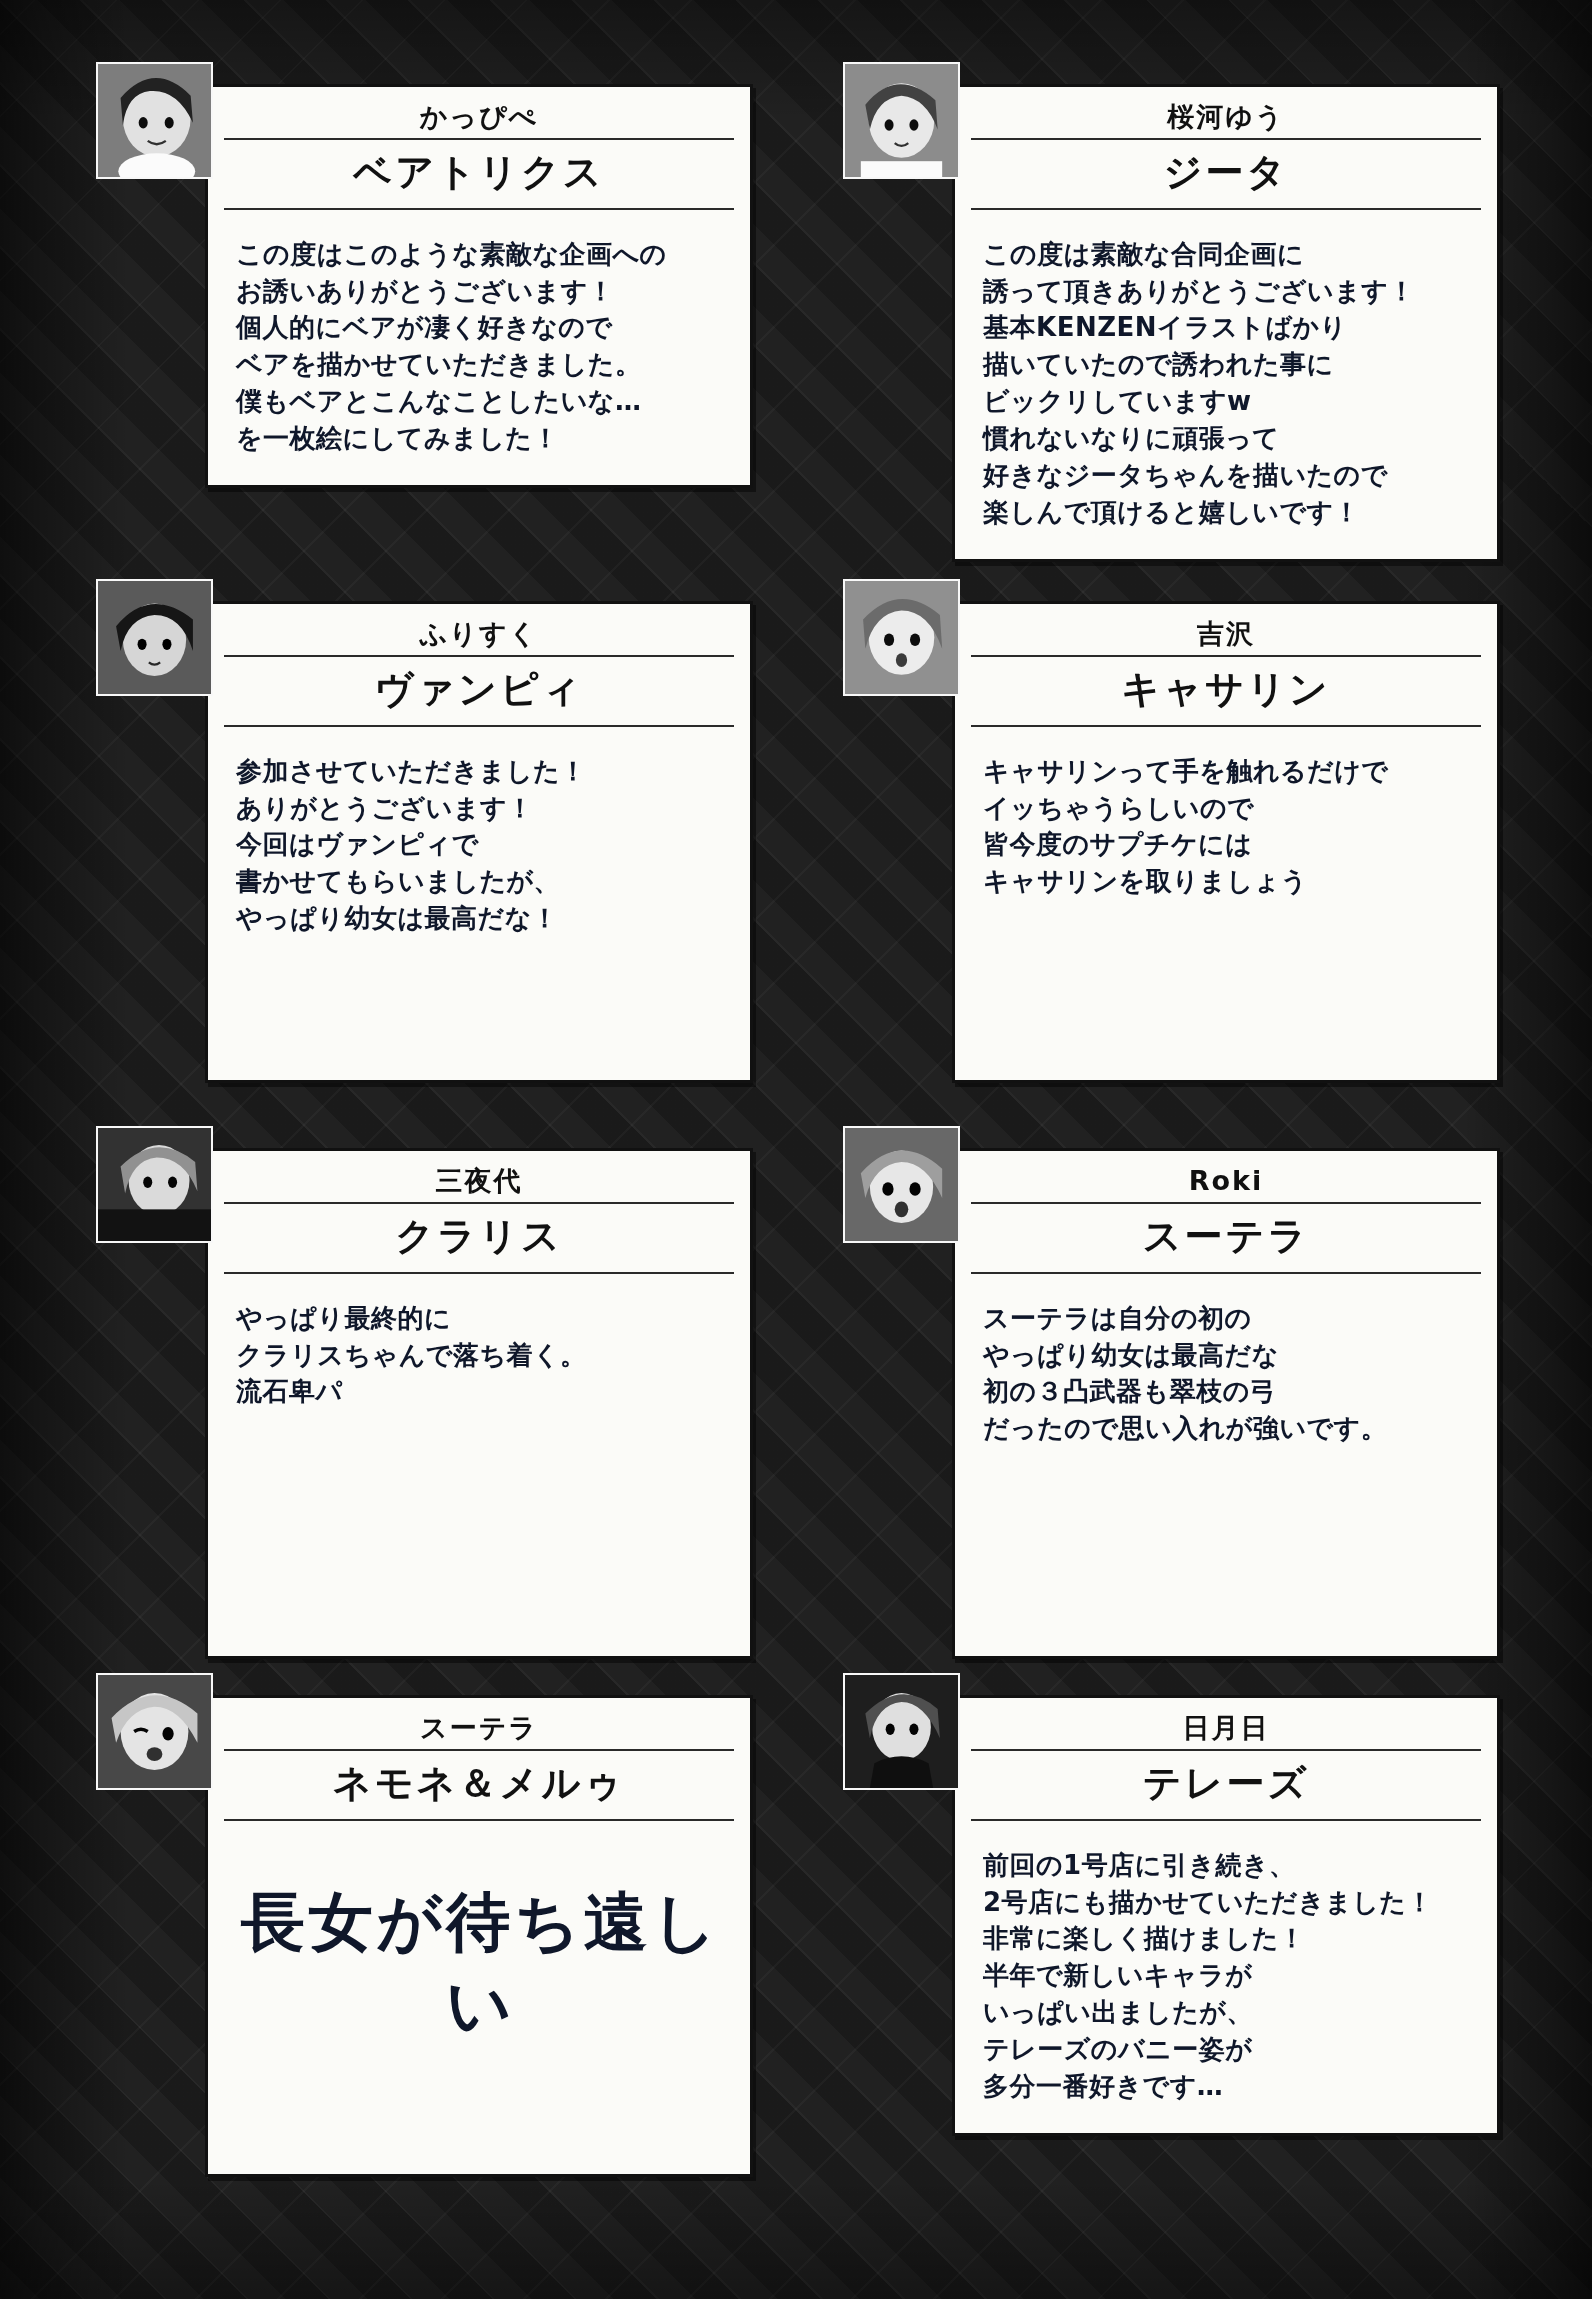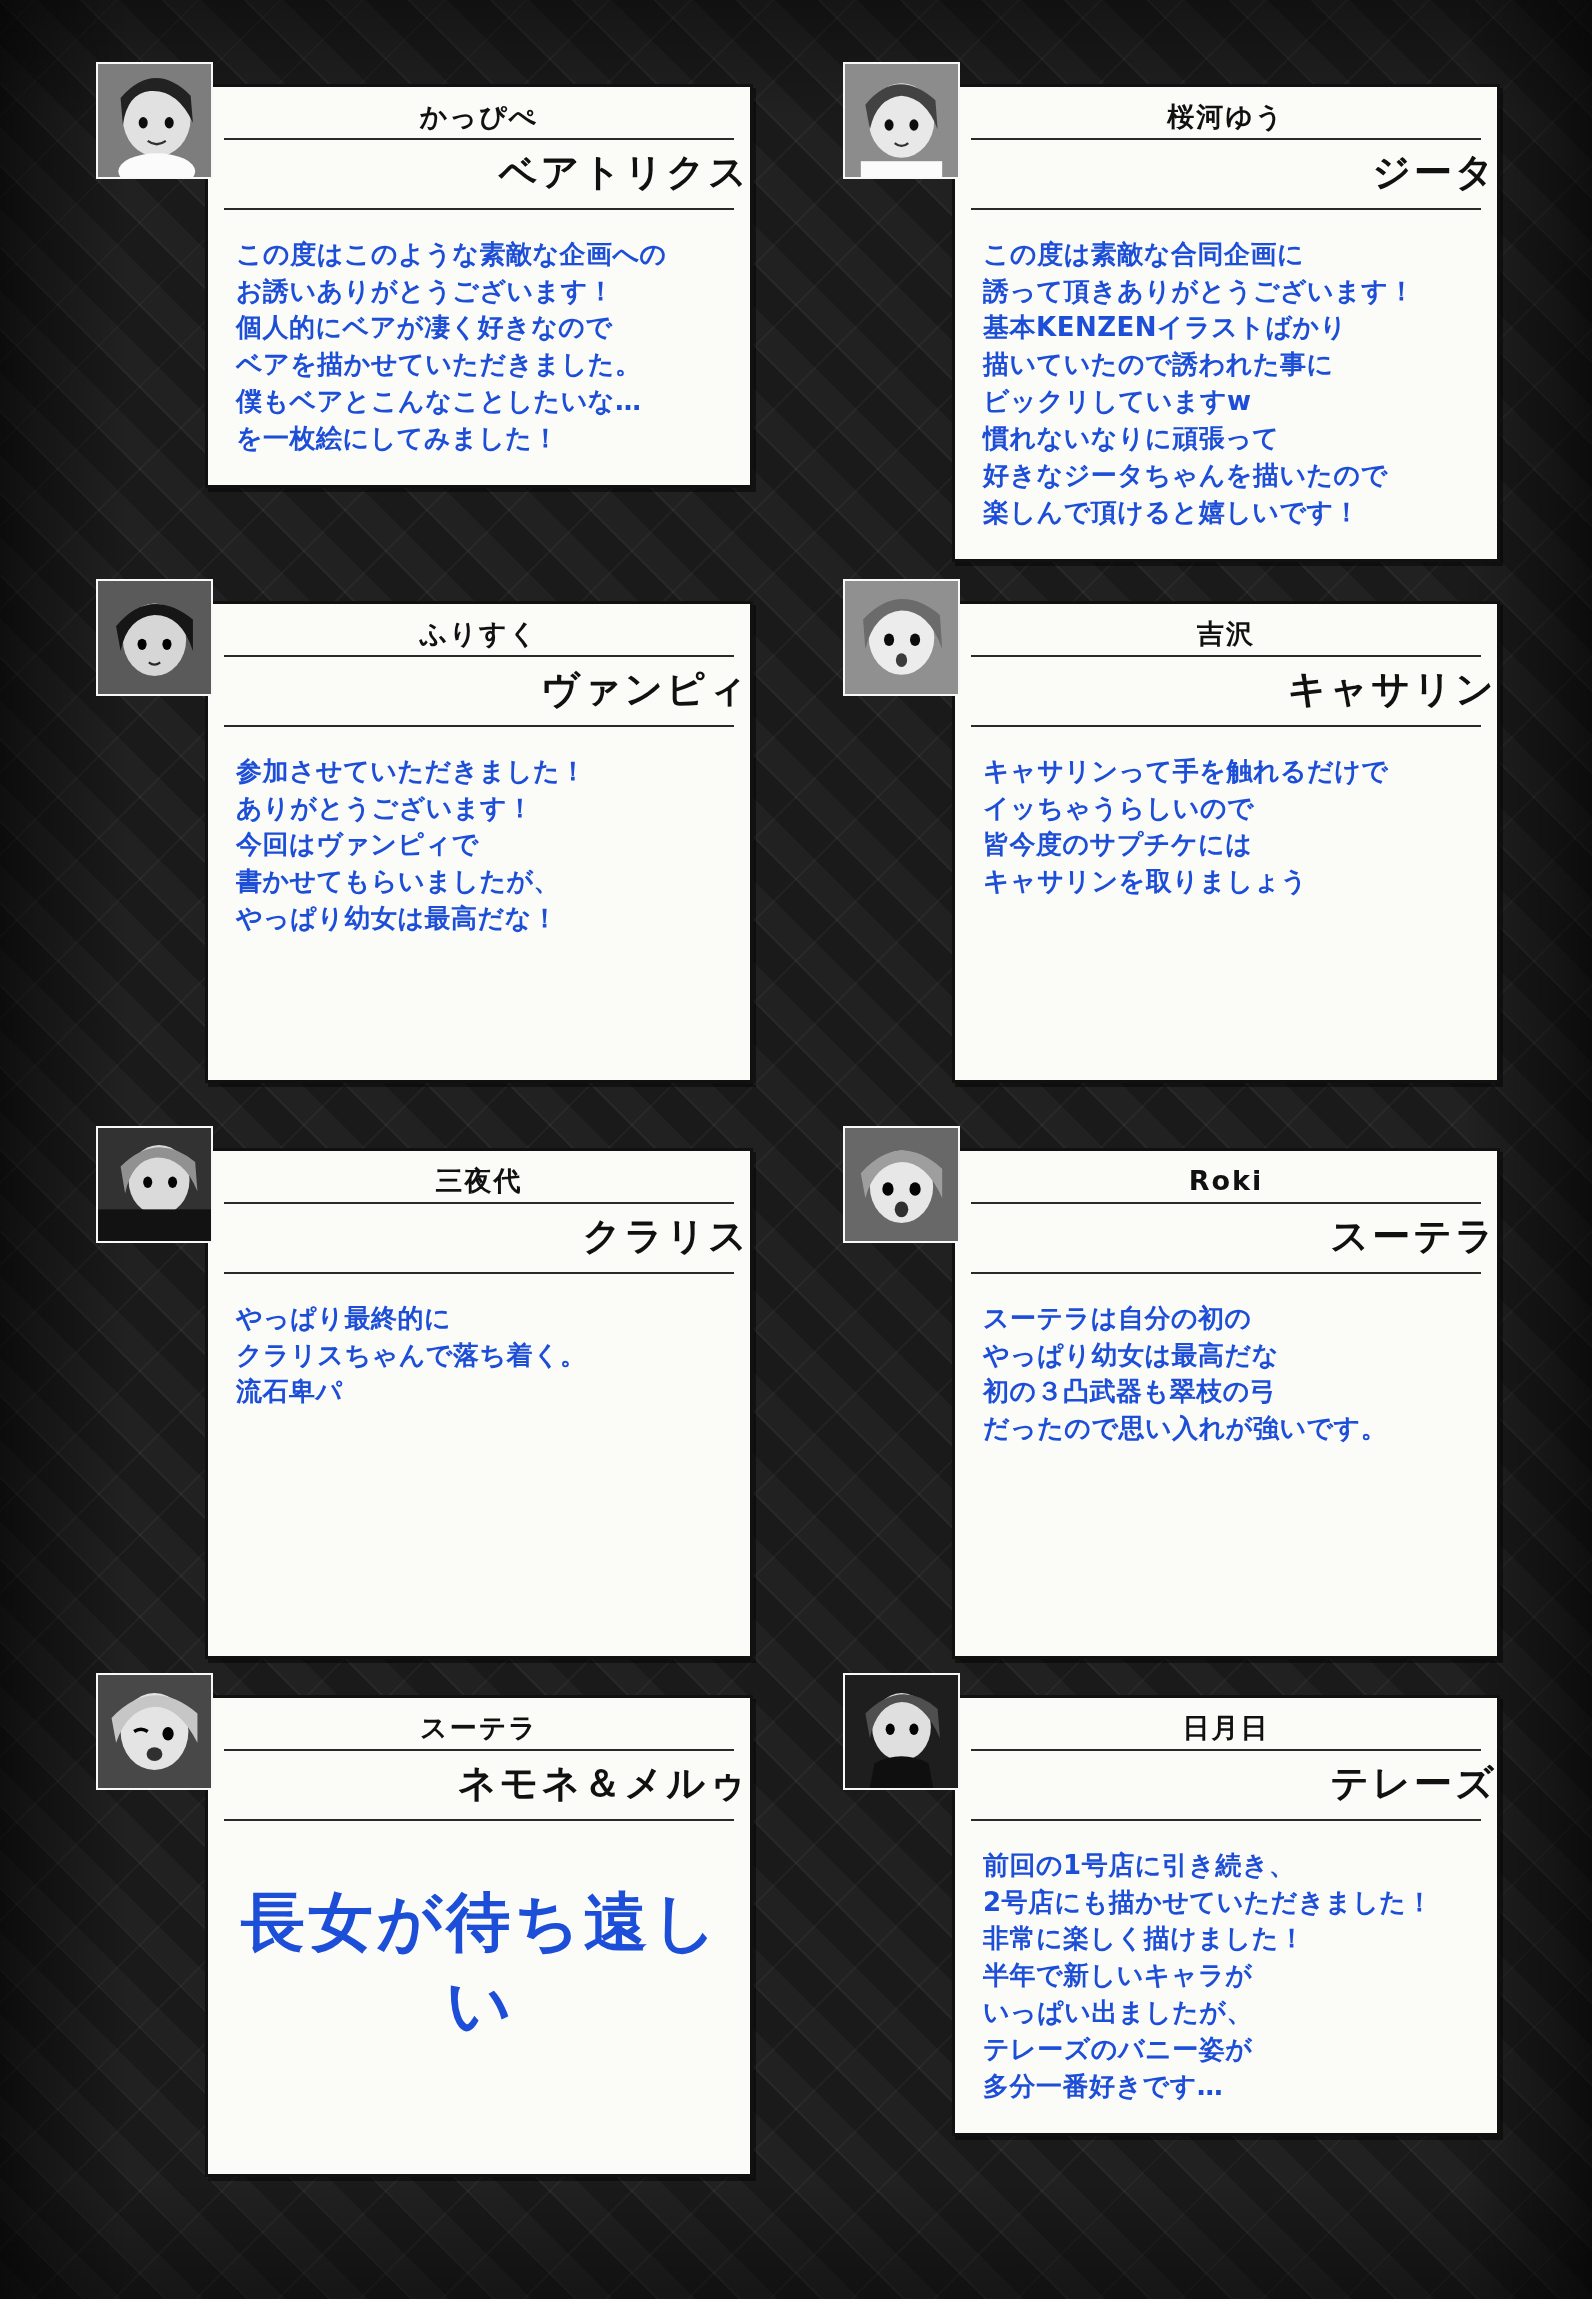--- a/index.html
+++ b/index.html
@@ -114,21 +114,21 @@
     color: #111;
     letter-spacing: 2px;
     line-height: 1.15;
     padding: 4px 0 6px;
   }
   .banner-rule {
     margin: 0 16px;
     border-top: 2px solid #2a2a2a;
   }
   .character {
-    text-align: right;
+    text-align: center;
     font-size: 38px;
     font-weight: bold;
     color: #111;
     letter-spacing: 3px;
     line-height: 1.2;
     padding: 10px 0 12px;
   }
   .char-rule {
     margin: 0 16px 0;
     border-top: 2px solid #2a2a2a;
@@ -146,21 +146,21 @@
   .notch.tl { left: -3px;  top: -3px;  border-right: none; border-bottom: none; }
   .notch.tr { right: -3px; top: -3px;  border-left: none;  border-bottom: none; }
 
   .body {
     padding: 26px 24px 28px 28px;
     min-height: 179px;
   }
   .comment {
     font-size: 26px;
     line-height: 1.42;
-    color: #1d4ed8;
+    color: #0f172a;
     white-space: pre-line;
     font-weight: bold;
     letter-spacing: 0.5px;
   }
   .comment.big {
     font-size: 64px;
     text-align: center;
     letter-spacing: 4px;
     padding: 34px 0 40px;
     line-height: 1.3;

